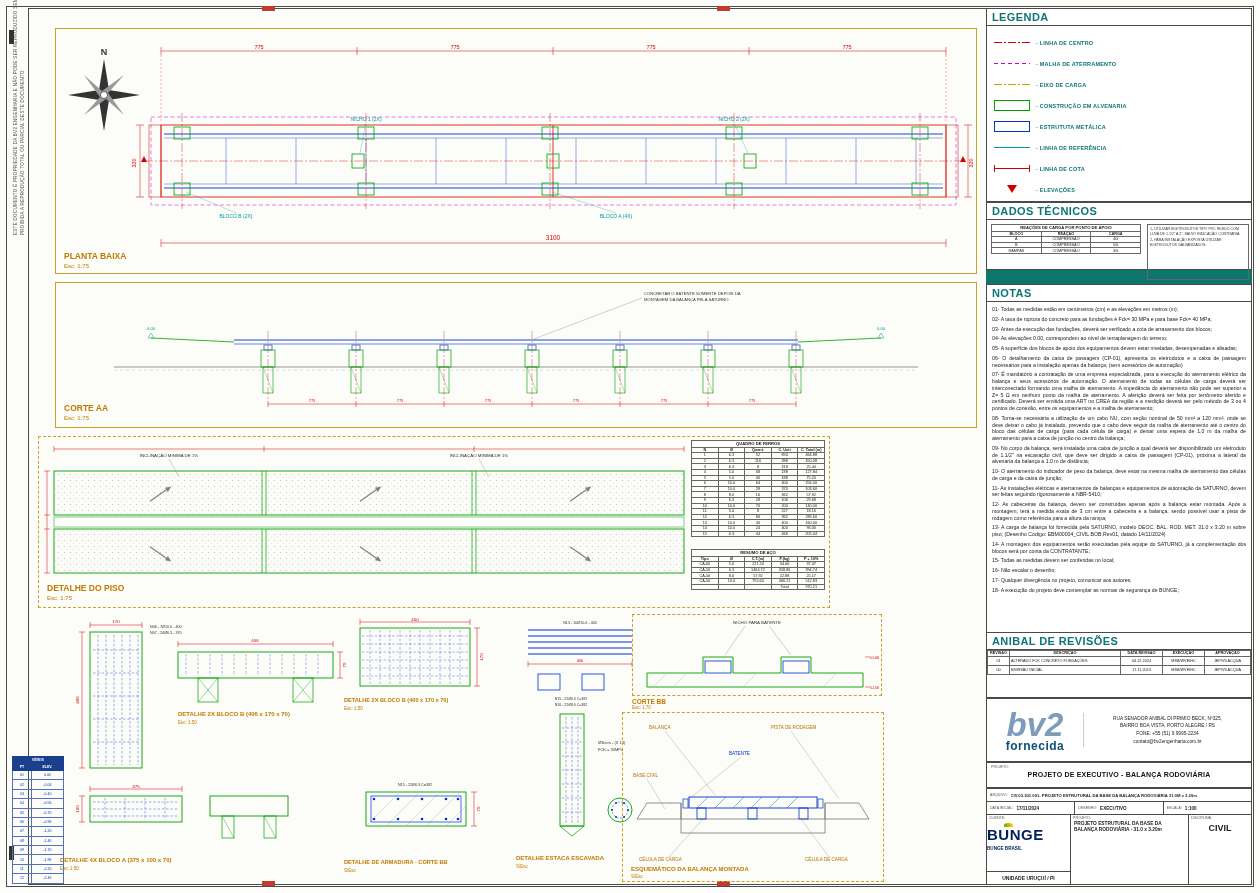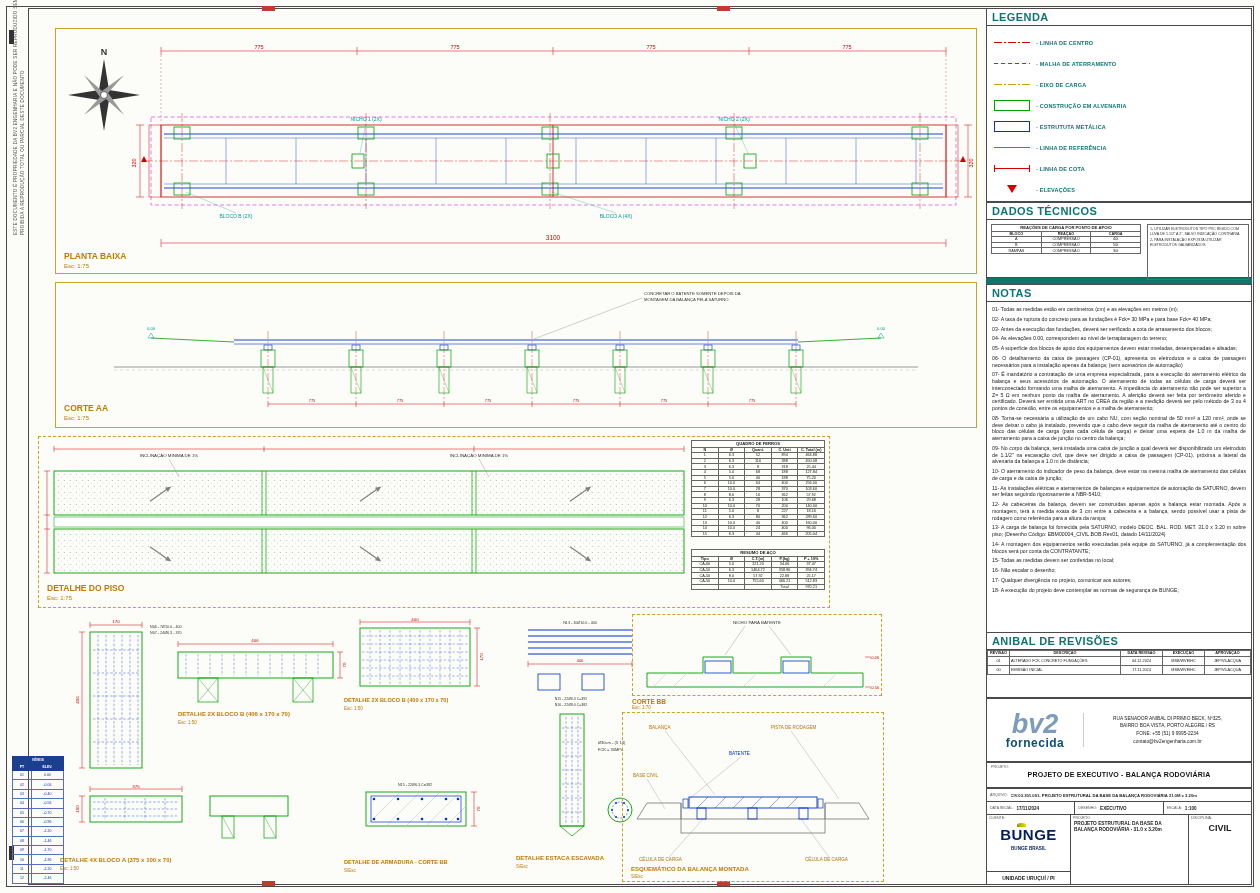--- a/index.html
+++ b/index.html
@@ -49,38 +49,38 @@
 .mtable th{background:#1a3f8f;color:#fff;font-size:3.5px;border:1px solid #1a3f8f;padding:1px}
 .mtable td{border:1px solid #5570bb;color:#0033cc;font-size:3.5px;text-align:center;padding:2.2px 1px}
 
 .notes-body{padding:4px 5px 0 5px;height:329px;overflow:hidden}
 .note{font-size:5.2px;line-height:1.3;color:#222;margin-bottom:3px;text-align:justify}
 
 .dt-note{font-size:3.6px;line-height:1.3;color:#333;margin-bottom:2px}
 
 .company{display:flex;height:100%;align-items:center}
 .bv2{width:96px;text-align:center}
-.bv2-main{font-size:27px;font-weight:bold;color:#7d9cbb;line-height:1;font-style:italic}
+.bv2-main{font-size:33px;font-weight:bold;color:#7d9cbb;line-height:1;font-style:italic}
 .bv2-sub{font-size:12px;font-weight:bold;color:#0f4e75;margin-top:-2px;letter-spacing:.5px}
 .company-info{flex:1;text-align:center;font-size:4.8px;line-height:1.6;color:#222;border-left:1px solid #ccc;padding:2px}
 
 .projeto-row{padding:2px 4px;height:100%}
 .projeto-label{font-size:3.6px;color:#555;display:block}
 .projeto-value{text-align:center;font-size:7px;font-weight:bold;margin-top:2px;color:#111;letter-spacing:.2px}
 
 .tb-r1{height:13px;border-bottom:1px solid #4a4a4a;display:flex;align-items:center;gap:3px;padding:0 3px}
 .tb-label{font-size:3.6px;color:#555}
 .tb-val-sm{font-size:4.2px;font-weight:bold;white-space:nowrap;overflow:hidden}
 .tb-r2{height:13px;border-bottom:1px solid #4a4a4a;display:flex}
 .tb-c{flex:1;display:flex;align-items:center;gap:3px;padding:0 3px;border-right:1px solid #4a4a4a}
 .tb-c:last-child{border-right:none}
 .tb-val{font-size:4.6px;font-weight:bold}
 .tb-r3{display:flex;height:69px}
 .tb-left{width:84px;border-right:1px solid #4a4a4a;display:flex;flex-direction:column}
-.tb-cliente{flex:1;position:relative;text-align:center;padding-top:2px}
+.tb-cliente{flex:1;position:relative;padding-top:2px}
 .tb-cliente .tb-label{position:absolute;left:2px;top:1px}
 .bunge-logo{position:relative;display:inline-block;margin-top:9px;font-size:15px;font-weight:bold;color:#00205b;letter-spacing:.5px}
 .bunge-leaf{position:absolute;top:-3px;left:17px;width:9px;height:4px;border-radius:50% 50% 0 0;background:linear-gradient(90deg,#76a900,#ffd100)}
 .bunge-name{font-size:4.6px;font-weight:bold;color:#00205b;margin-top:2px}
 .tb-unidade{height:13px;border-top:1px solid #4a4a4a;display:flex;align-items:center;justify-content:center;font-size:5px;font-weight:bold}
 .tb-right{flex:1;display:flex;flex-direction:column}
 .tb-row{flex:1;display:flex;border-bottom:1px solid #4a4a4a}
 .tb-row:last-child{border-bottom:none}
 .tb-projcell{flex:1;padding:1px 3px;border-right:1px solid #4a4a4a;position:relative}
 .tb-projcell .tb-label{position:absolute;left:2px;top:1px}
@@ -954,21 +954,21 @@
             <span class="lg-label">- LINHA DE COTA</span>
           </div>
 
           <div class="lg-item">
             <span class="sw sw-elevation"></span>
             <span class="lg-label">- ELEVAÇÕES</span>
           </div>
         </div>
     </div>
 
-    <div class="psec" style="top:194px;height:76px">
+    <div class="psec" style="top:194px;height:68px">
       <div class="phead">DADOS TÉCNICOS</div>
       <div style="position:absolute;left:4px;top:21px;width:150px">
         <table class="ttable">
           <thead>
             <tr>
                 <th colspan="3" class="tt-title">REAÇÕES DE CARGA POR PONTO DE APOIO</th>
               </tr>
             <tr>
                 <th style="width:34px">BLOCO</th>
                 <th>REAÇÃO</th>

